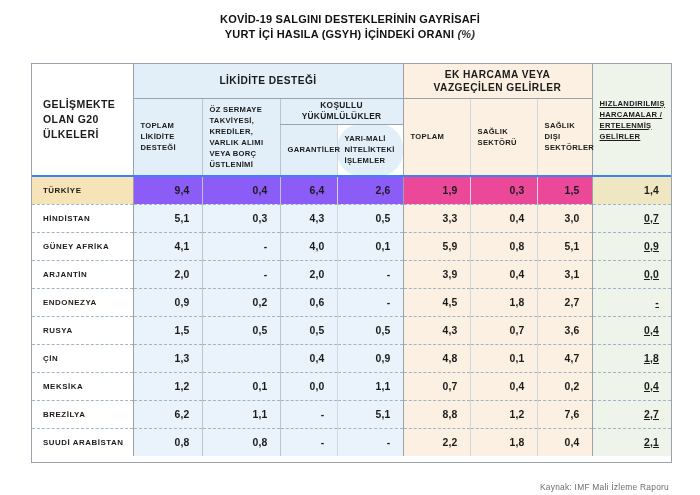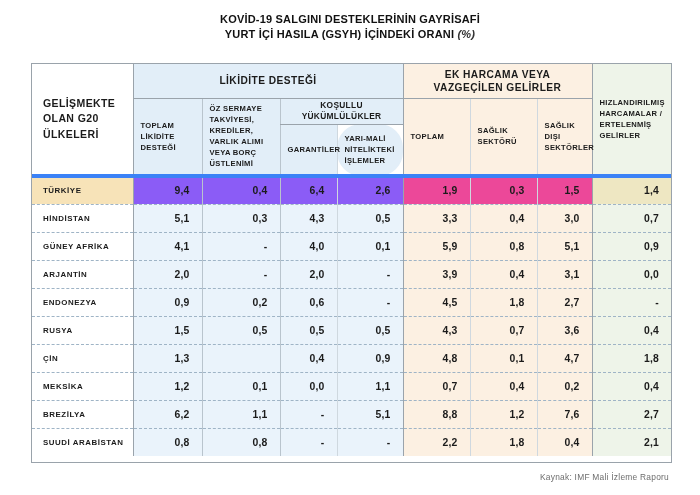--- a/index.html
+++ b/index.html
@@ -40,21 +40,21 @@
   table.grid td,table.grid th{
     padding:0;margin:0;
     box-sizing:border-box;
     vertical-align:middle;
   }
 
   
   .g-blue{background:#e2eef8;}
   .g-blue-lite{background:#eaf3fb;}
   .g-orange{background:#fcf0e2;}
-  .g-green{background:#eef4e9;}
+  .g-green{background:#eef4e9;text-decoration:underline;}
   .g-white{background:#ffffff;}
 
   
   .t-name{background:#f7e3b8;}
   .t-blue{background:#8b5cf6;}
   .t-orange{background:#ec4899;}
   .t-green{background:#eee7c2;}
 
   
   .hdr{
@@ -102,25 +102,25 @@
     text-align:right;
     padding-right:12px !important;
     font-size:10.4px;
     font-weight:bold;
     color:#1b1b1b;
     letter-spacing:.2px;
   }
   .dashed-top{
     border-top:1px dashed #9fb4c6;
   }
-  .solid-top{border-top:4px solid #3b82f6;}
+  .solid-top{border-top:2px solid #3b82f6;}
 
   
   .source{
-    position:absolute;right:31px;top:472px;
+    position:absolute;right:31px;top:482px;
     font-size:8.4px;
     color:#6d6d6d;
     letter-spacing:.25px;
   }
 </style>
 </head>
 <body>
 
 <div class="sheet">
 

